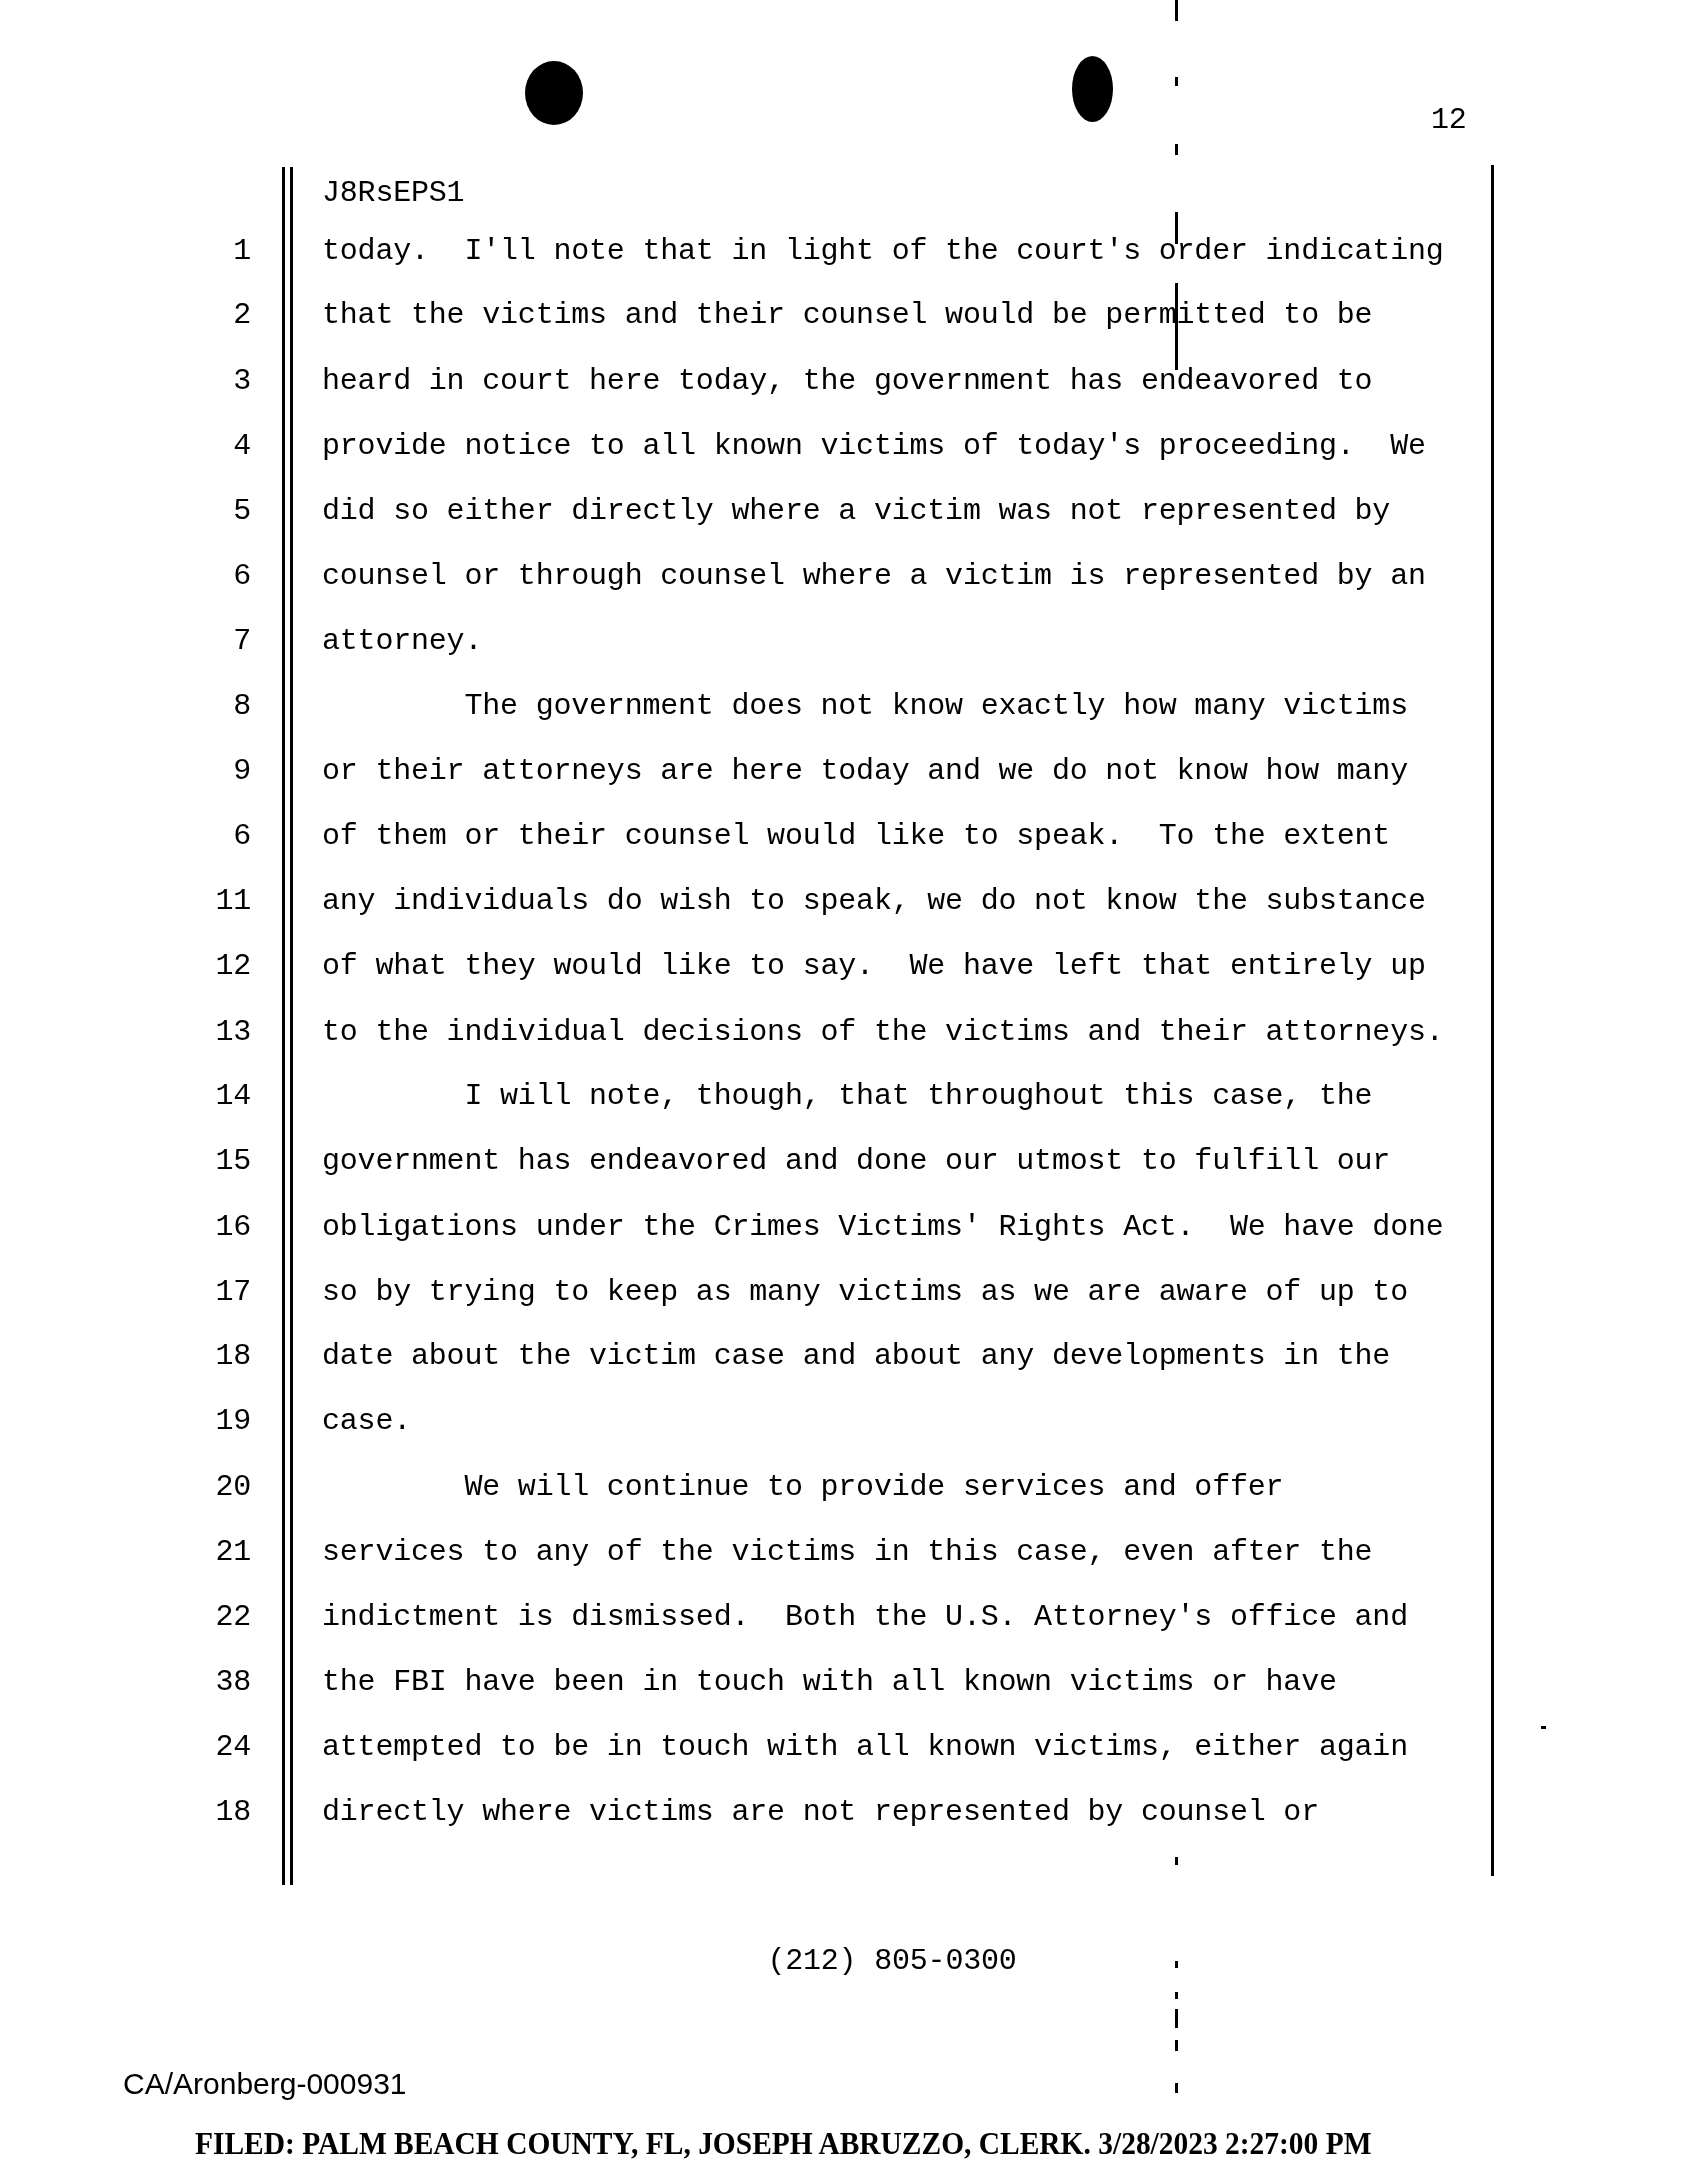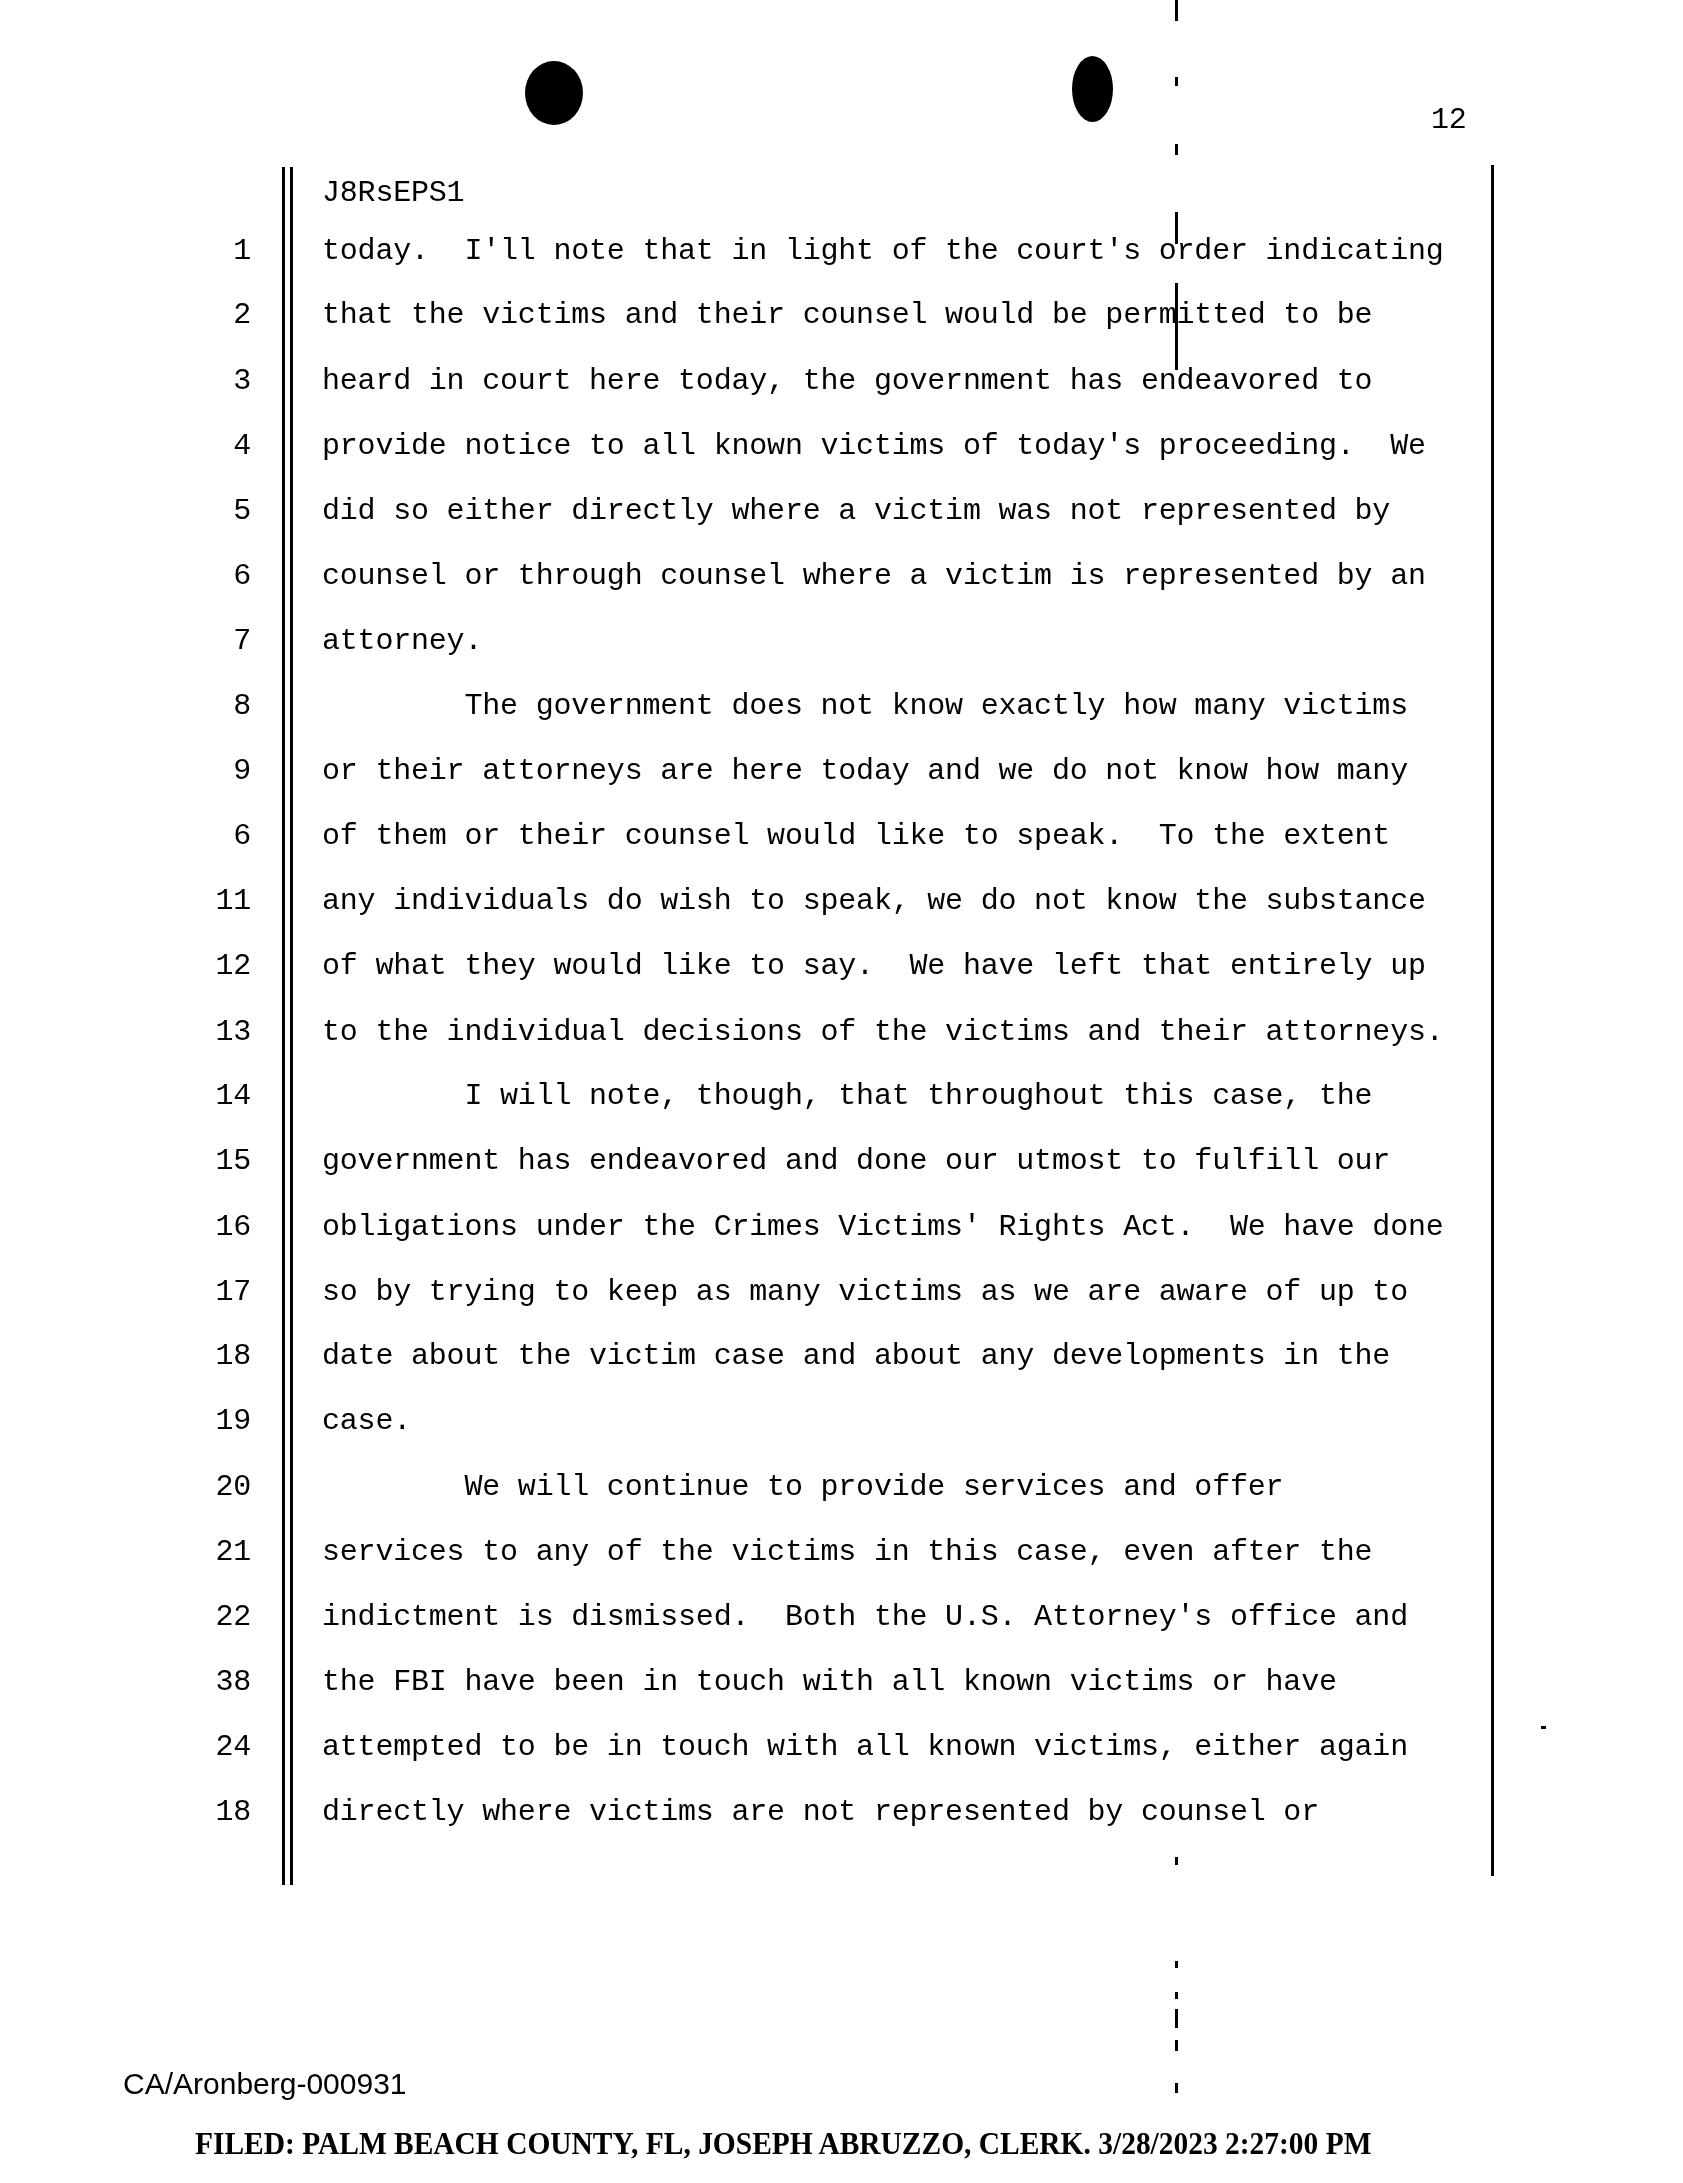--- a/index.html
+++ b/index.html
@@ -242,18 +242,19 @@
   </div>
 
   <div class="trow" style="top: 1797px;">
     <span class="lnum mono">18</span>
     <span class="ltext mono">directly where victims are not represented by counsel or</span>
   </div>
 </div>
 
   <div class="speck" style="left:1541px; top:1726px; width:5.3px; height:3.3px;"></div>
 
+  <div id="footer-phone" class="footer-line mono">(212) 805-0300</div>
 
   <div id="bates-stamp">CA/Aronberg-000931</div>
   <div id="filed-stamp">FILED: PALM BEACH COUNTY, FL, JOSEPH ABRUZZO, CLERK. 3/28/2023 2:27:00 PM</div>
 
 </div>
 
 
 </body></html>

